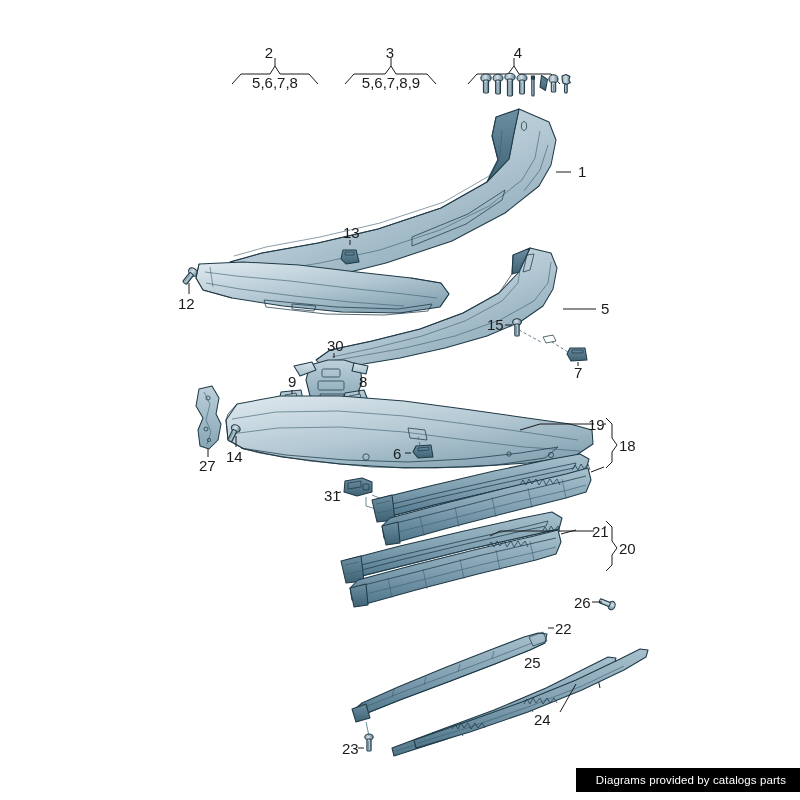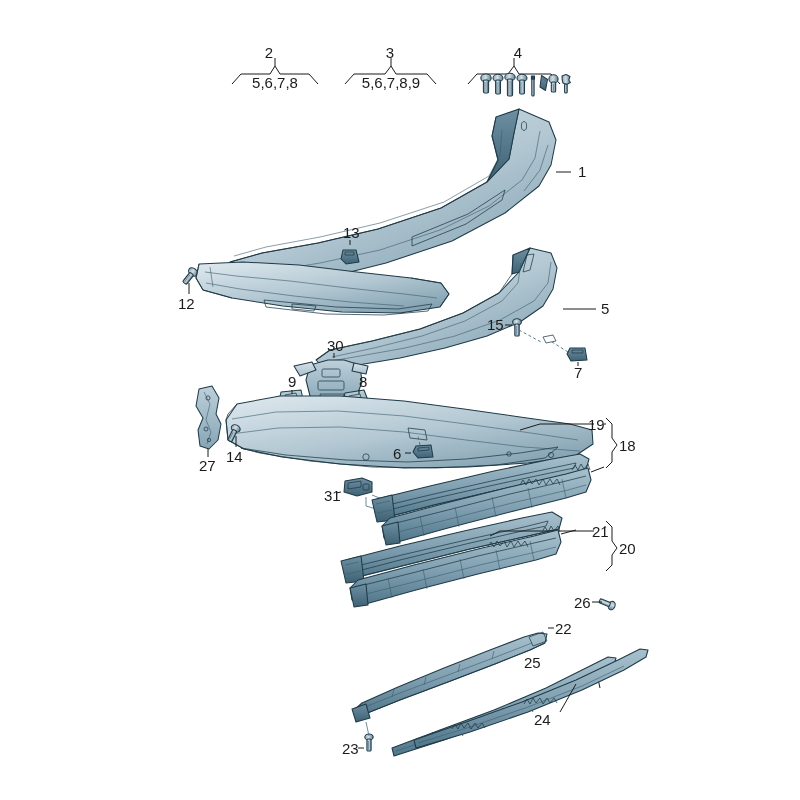--- a/index.html
+++ b/index.html
@@ -439,14 +439,17 @@
   <text class="lbl" x="555" y="634">22</text>
   <text class="lbl" x="342" y="754">23</text>
   <text class="lbl" x="534" y="725">24</text>
   <text class="lbl" x="524" y="668">25</text>
   <text class="lbl" x="574" y="608">26</text>
   <text class="lbl" x="199" y="471">27</text>
   <text class="lbl" x="327" y="351">30</text>
   <text class="lbl" x="324" y="501">31</text>
 </svg>
 
-
+<div id="wm">
+  <span>Diagrams provided by catalogs parts</span>
 </div>
 
+</div>
+
 </body></html>

